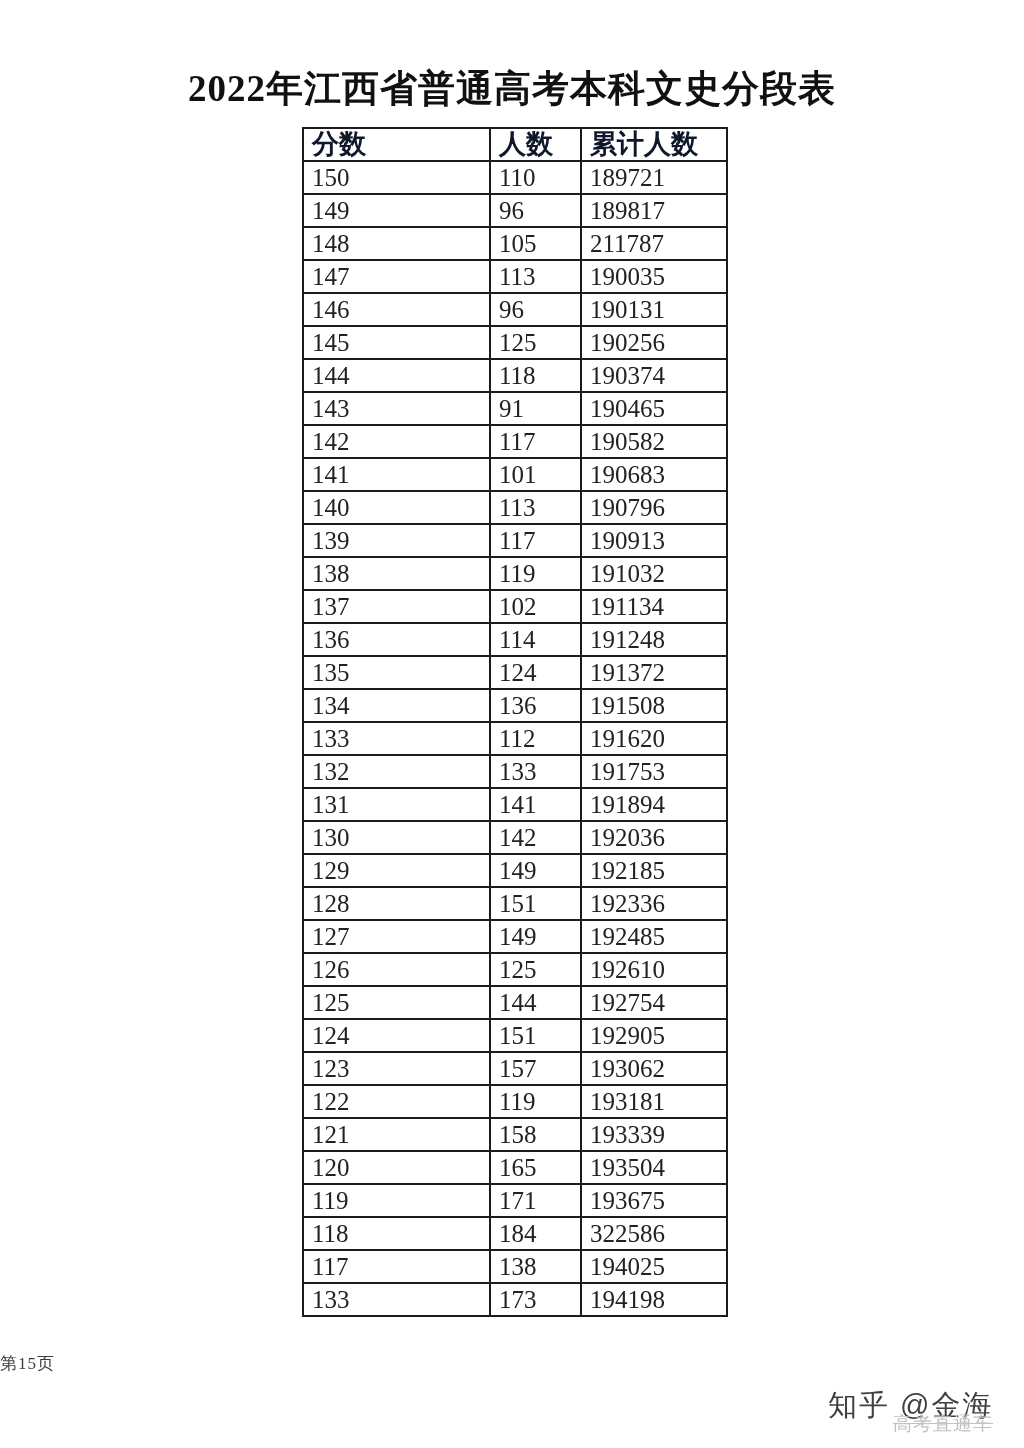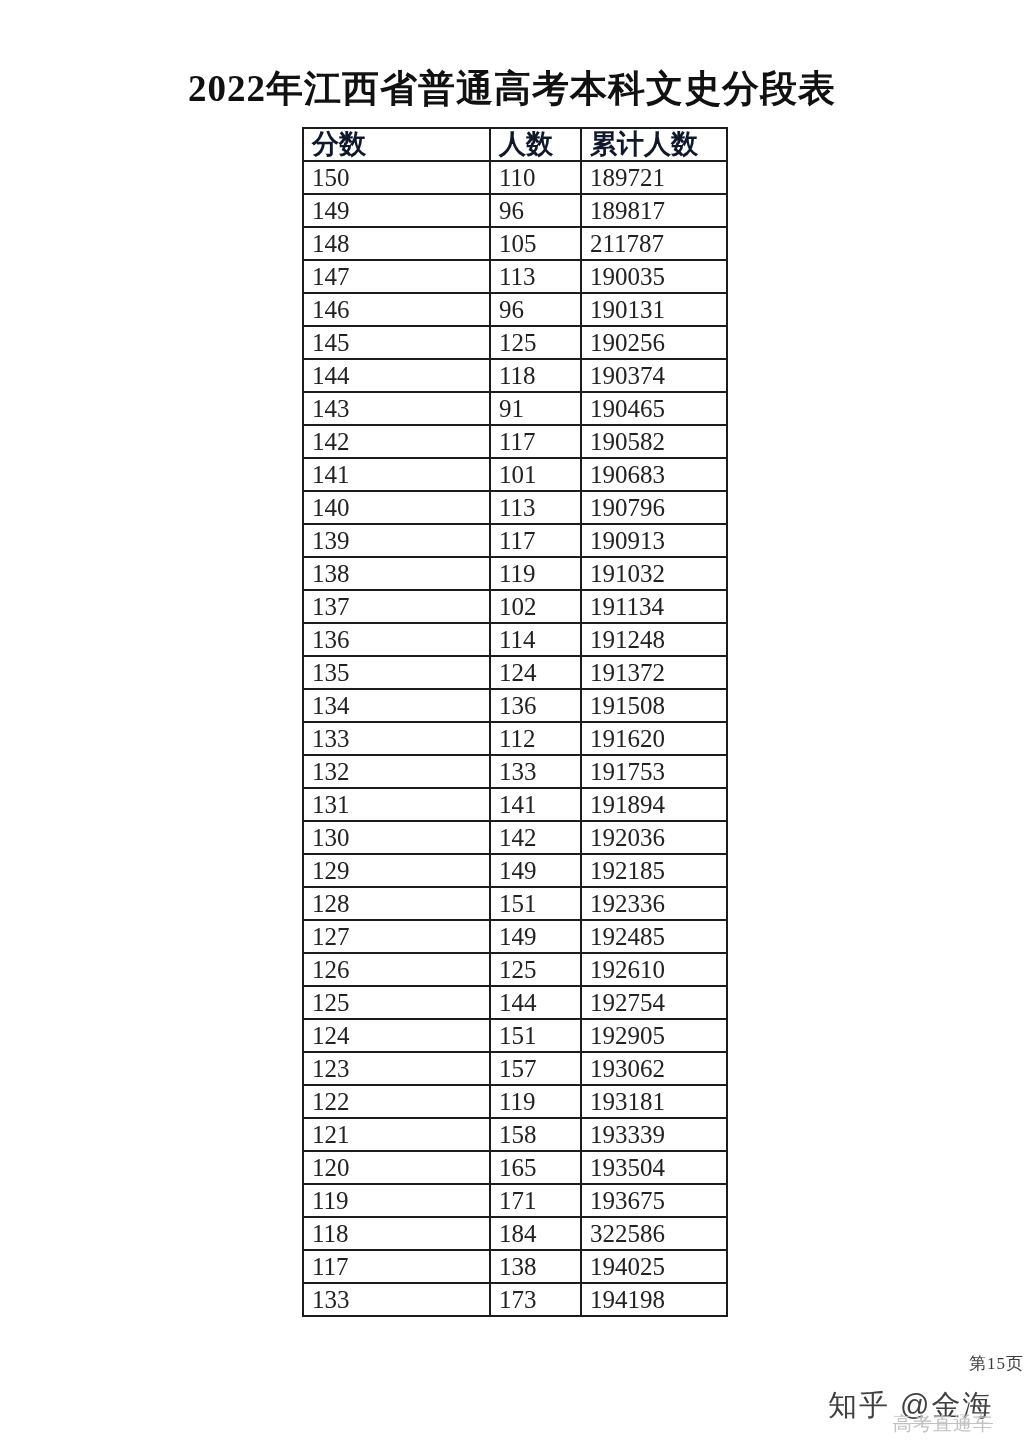--- a/index.html
+++ b/index.html
@@ -50,21 +50,21 @@
   }
   .score-table td {
     font-size: 25px;
     color: #222222;
   }
   .page-footer {
     position: absolute;
     top: 1352px;
     left: 0;
     width: 100%;
-    text-align: right;
+    text-align: left;
     font-size: 17px;
     color: #3c3c3c;
     letter-spacing: 1px;
   }
   .watermark-main {
     position: absolute;
     top: 1386px;
     left: 828px;
     font-size: 29px;
     color: #404040;

